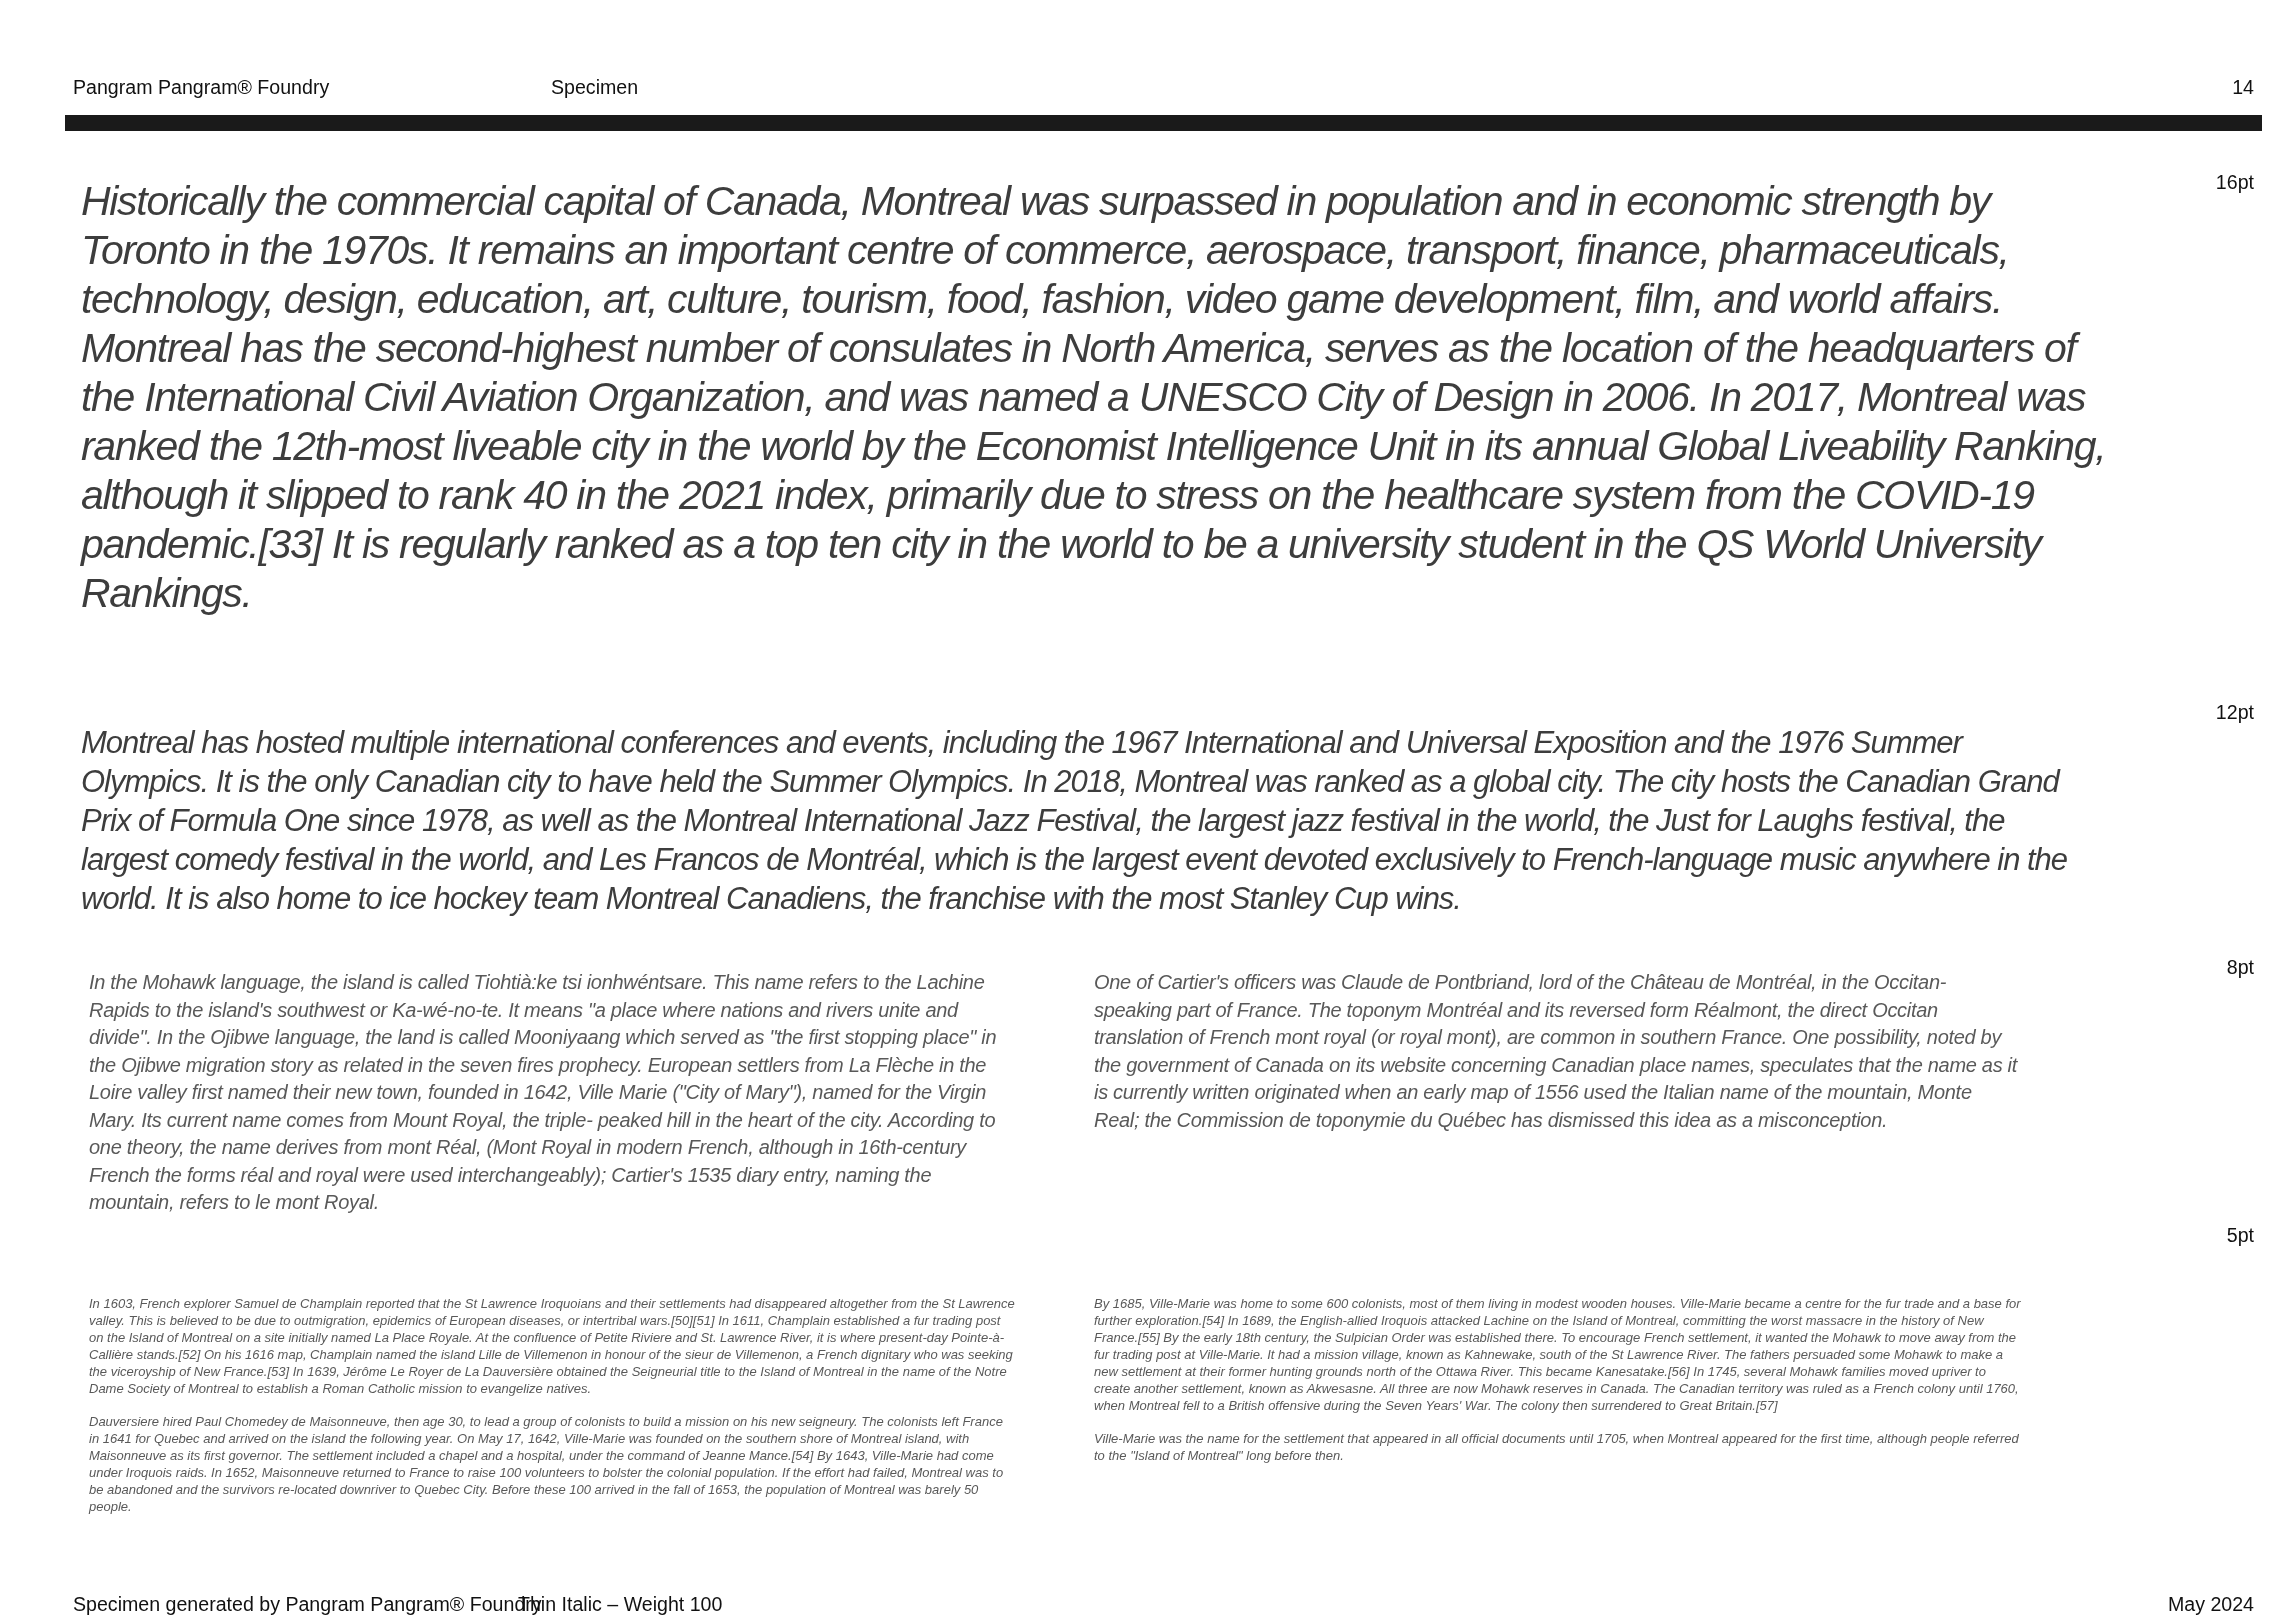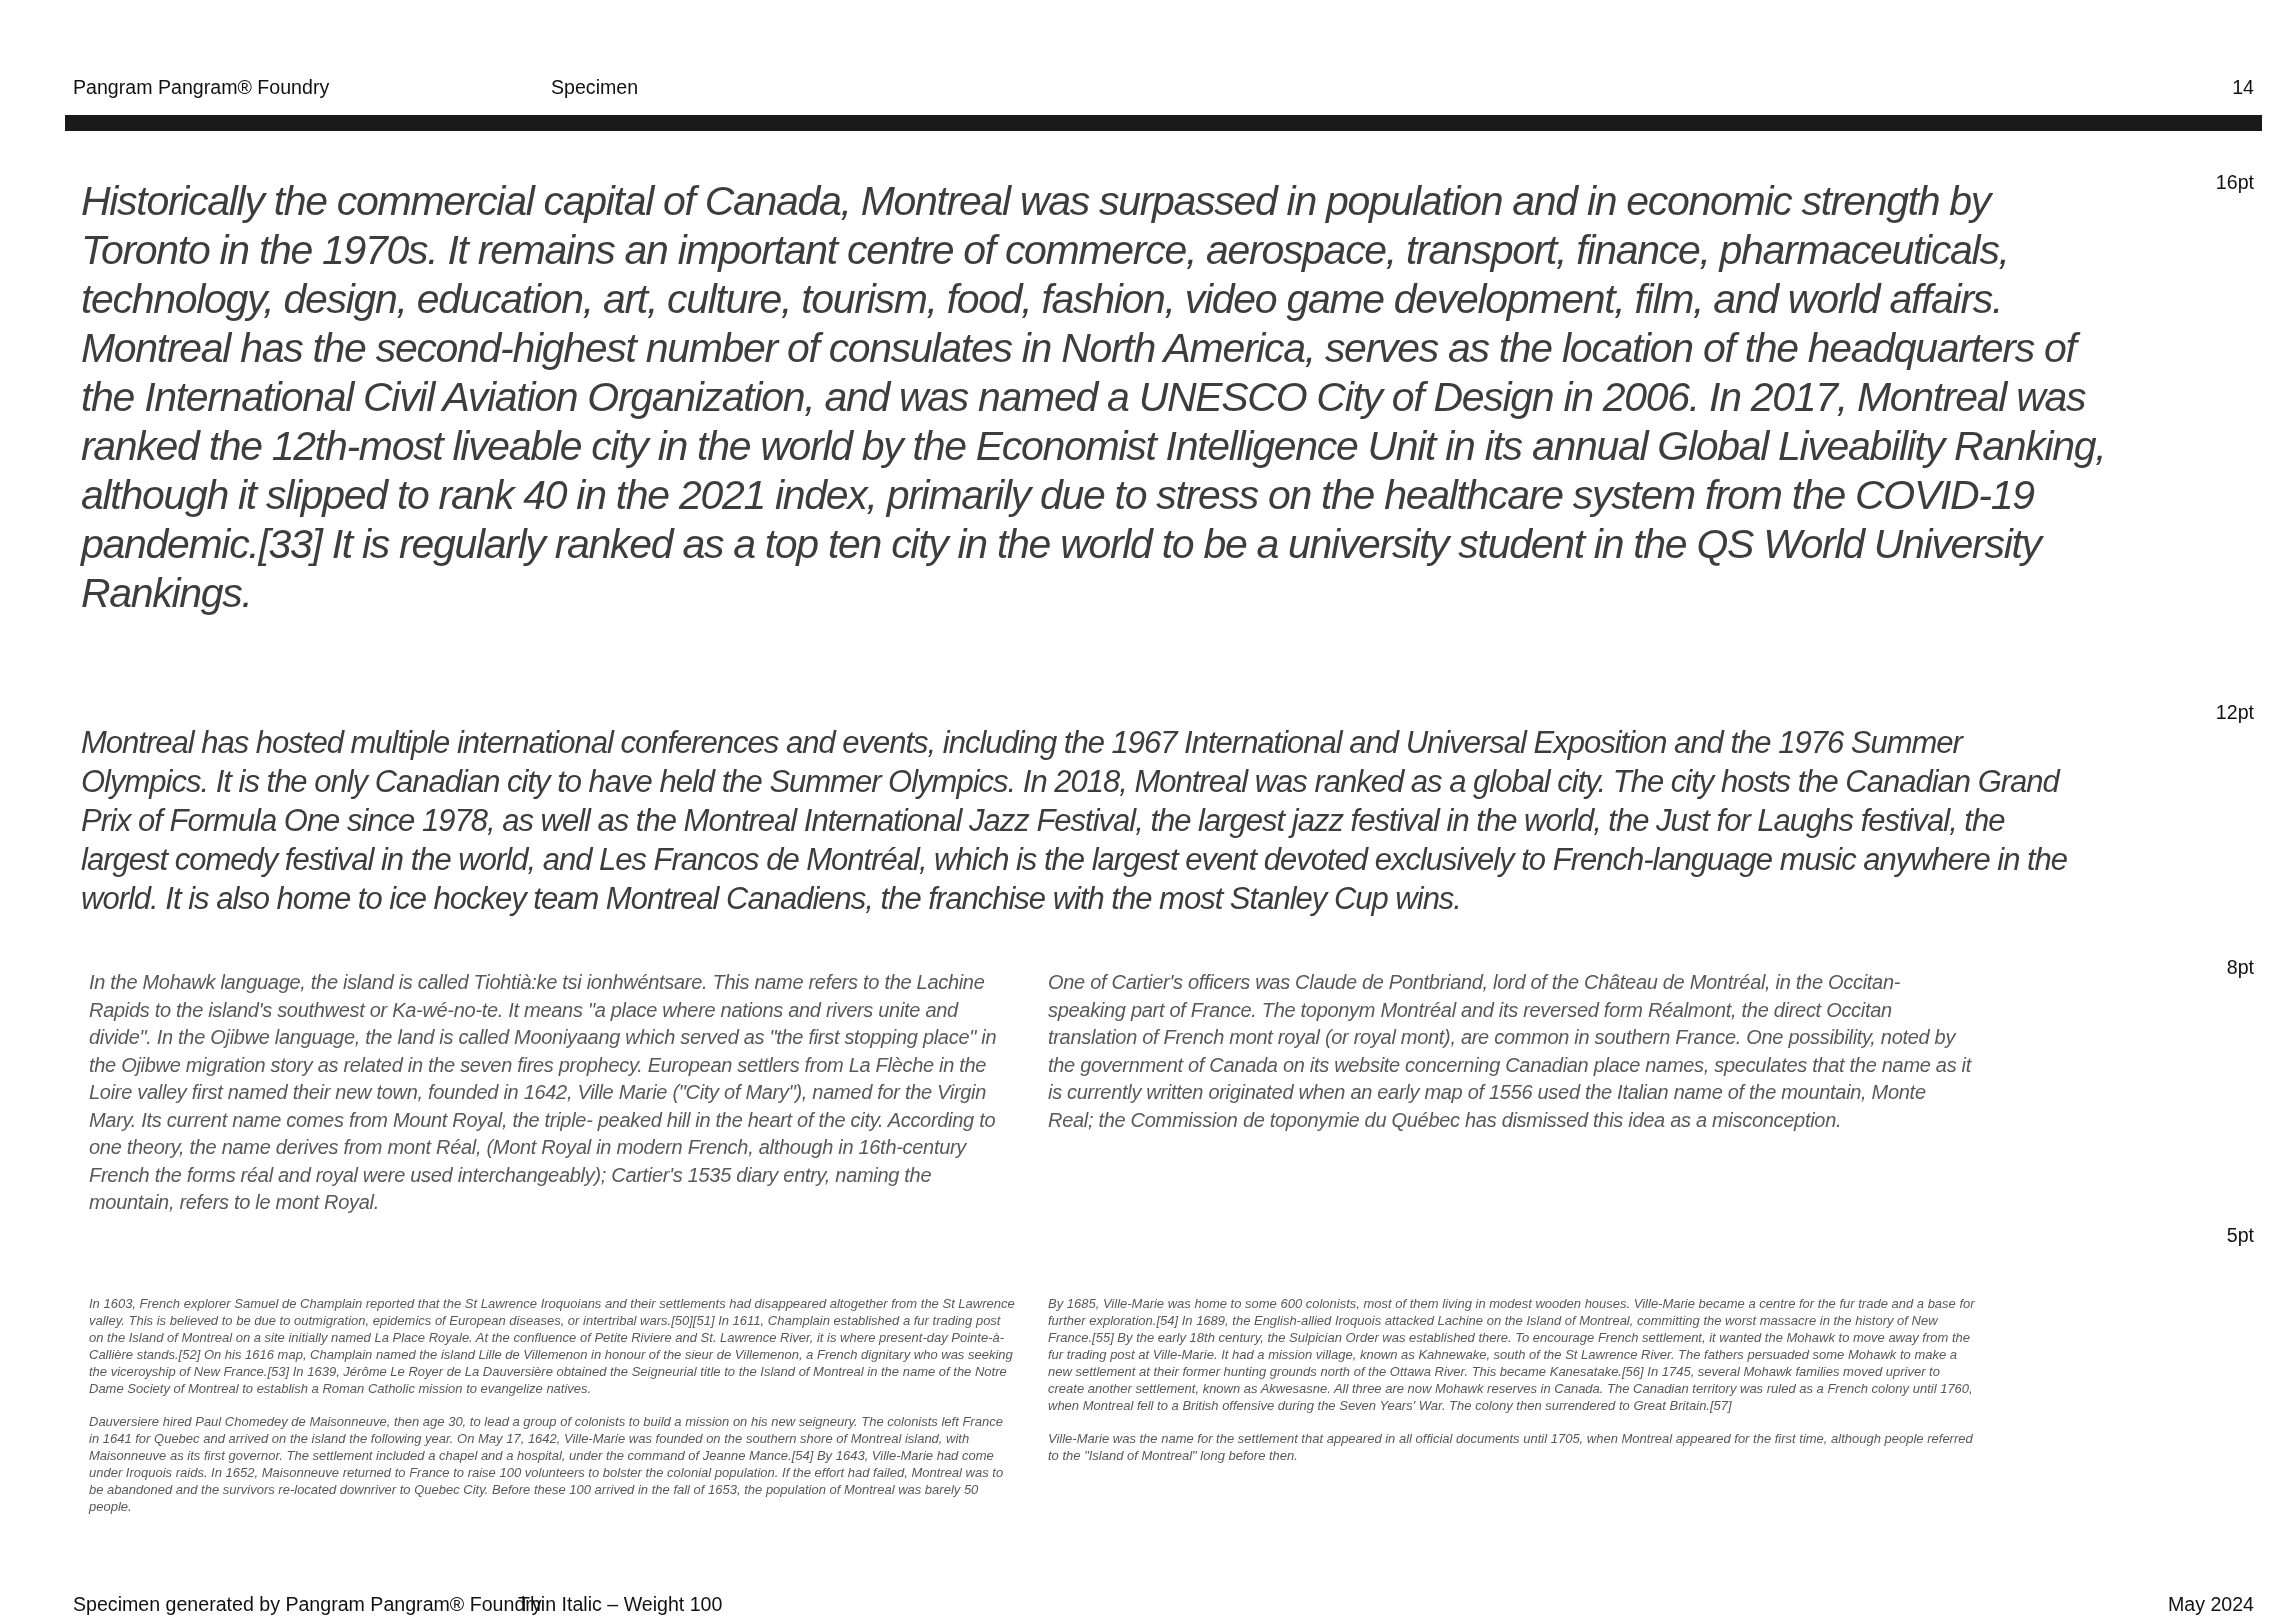--- a/index.html
+++ b/index.html
@@ -44,21 +44,21 @@
   .block-16{
     left:49px;top:145px;width:2058px;
     font-size:41px;line-height:49px;letter-spacing:-1.3px;
   }
   .block-12{
     left:49px;top:675px;width:2025px;
     font-size:31px;line-height:39px;letter-spacing:-1px;margin-top:16px;
   }
   .cols{
     position:absolute;left:49px;
-    display:flex;
+    display:flex;gap:46px;
   }
   .cols-8{top:929px;}
   .cols-5{top:1255px;}
   .col{width:959px;}
   .col-8{
     font-style:italic;font-weight:100;color:var(--small_ink);
     font-size:20px;line-height:27.5px;letter-spacing:-0.3px;
   }
   .col-5{
     font-style:italic;font-weight:100;color:var(--small_ink);

